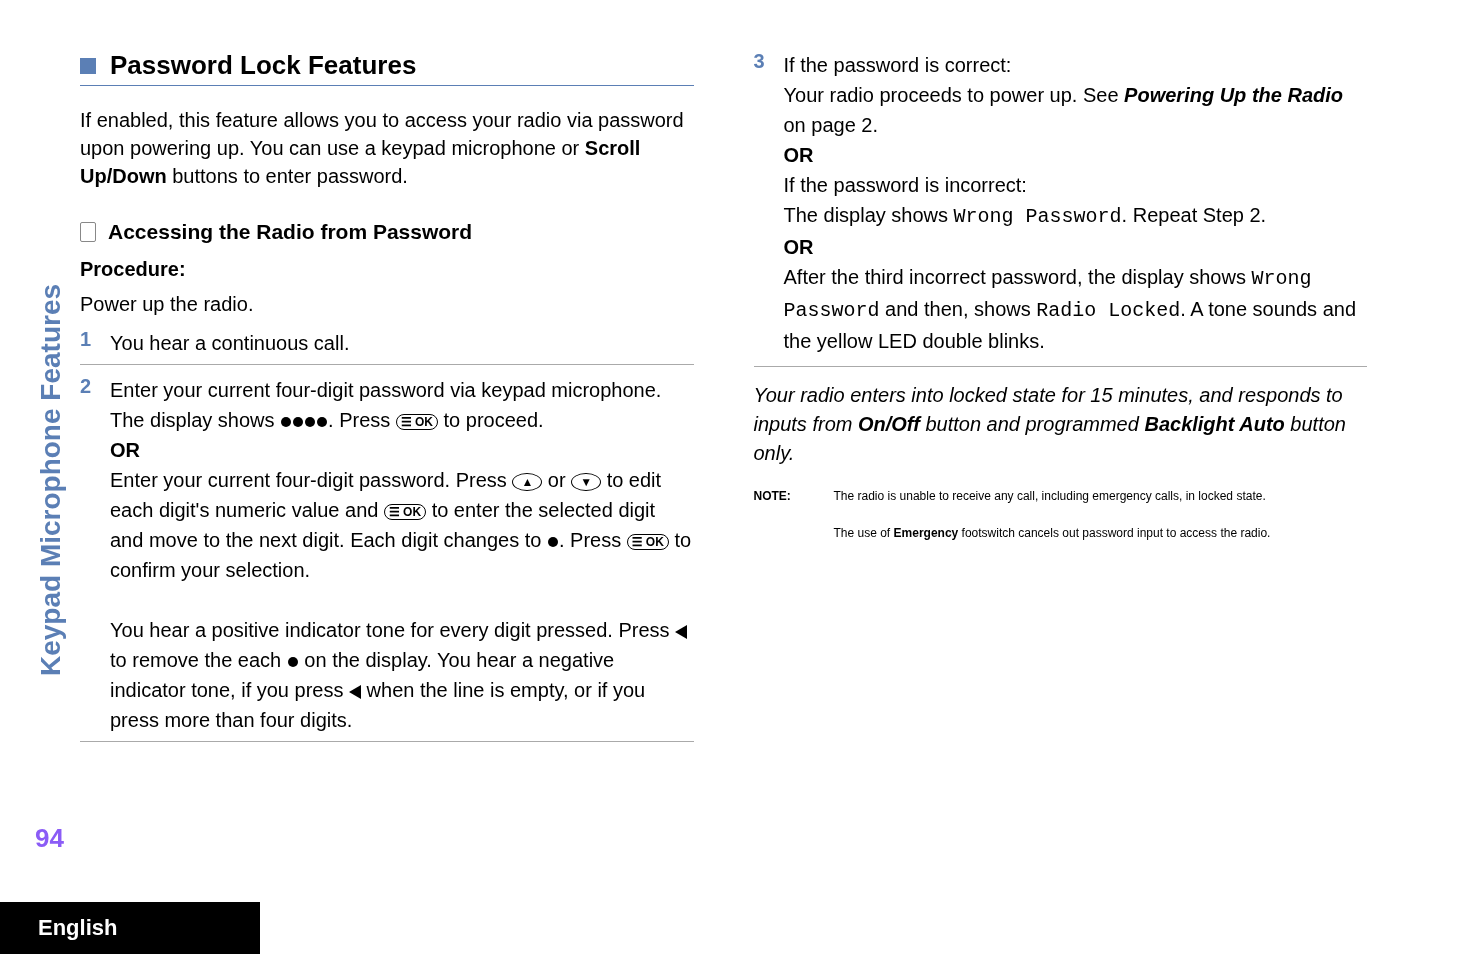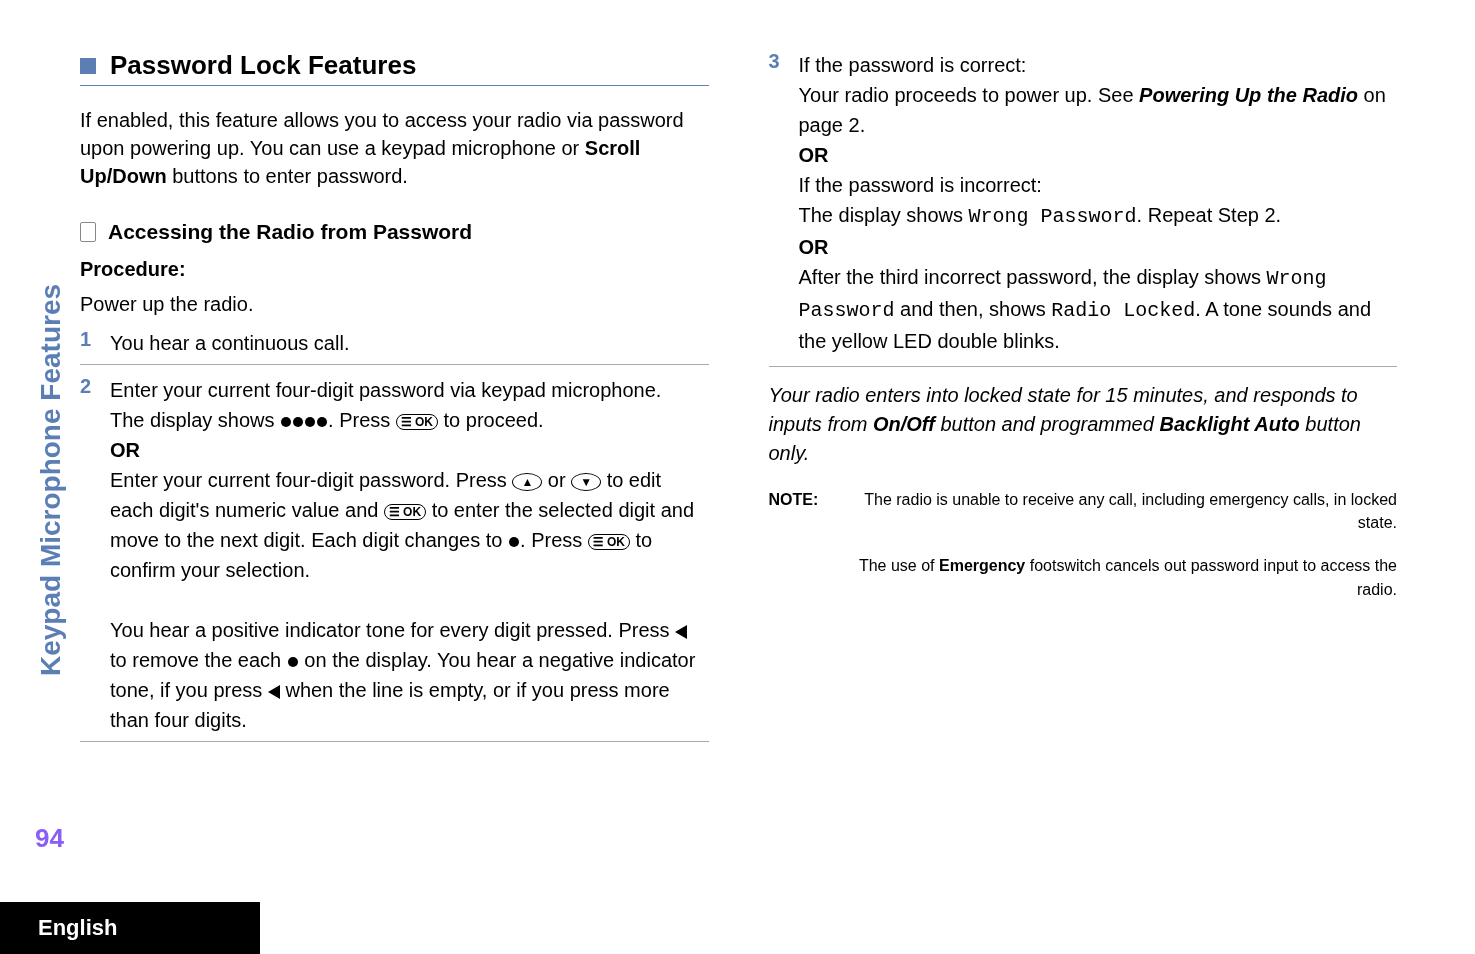--- a/index.html
+++ b/index.html
@@ -10,21 +10,21 @@
     body {
       font-family: Arial, Helvetica, sans-serif;
       width: 1475px;
       height: 954px;
       background: #fff;
       position: relative;
       color: #000;
     }
     .page-content {
       display: flex;
-      padding: 50px 58px 0 50px;
+      padding: 50px 88px 0 50px;
     }
     .sidebar-label {
       position: absolute;
       left: 35px;
       top: 480px;
       transform: rotate(-90deg) translateX(-50%);
       transform-origin: left top;
       color: #5b7fb5;
       font-size: 28px;
       font-weight: bold;
@@ -162,31 +162,30 @@
     }
     .note-text {
       font-style: italic;
       font-size: 20px;
       line-height: 1.45;
       margin-top: 14px;
       margin-bottom: 20px;
     }
     .note-block {
       display: flex;
-      font-size: 16px;
+      font-size: 12px;
       line-height: 1.45;
     }
     .note-label {
       font-weight: bold;
       width: 80px;
       flex-shrink: 0;
     }
     .note-body {
       flex: 1;
-      text-align: right;
     }
     .note-body p {
       margin-bottom: 20px;
     }
     .right-step {
       display: flex;
       padding-bottom: 10px;
     }
     .right-step-bordered {
       border-bottom: 1px solid #aaa;

